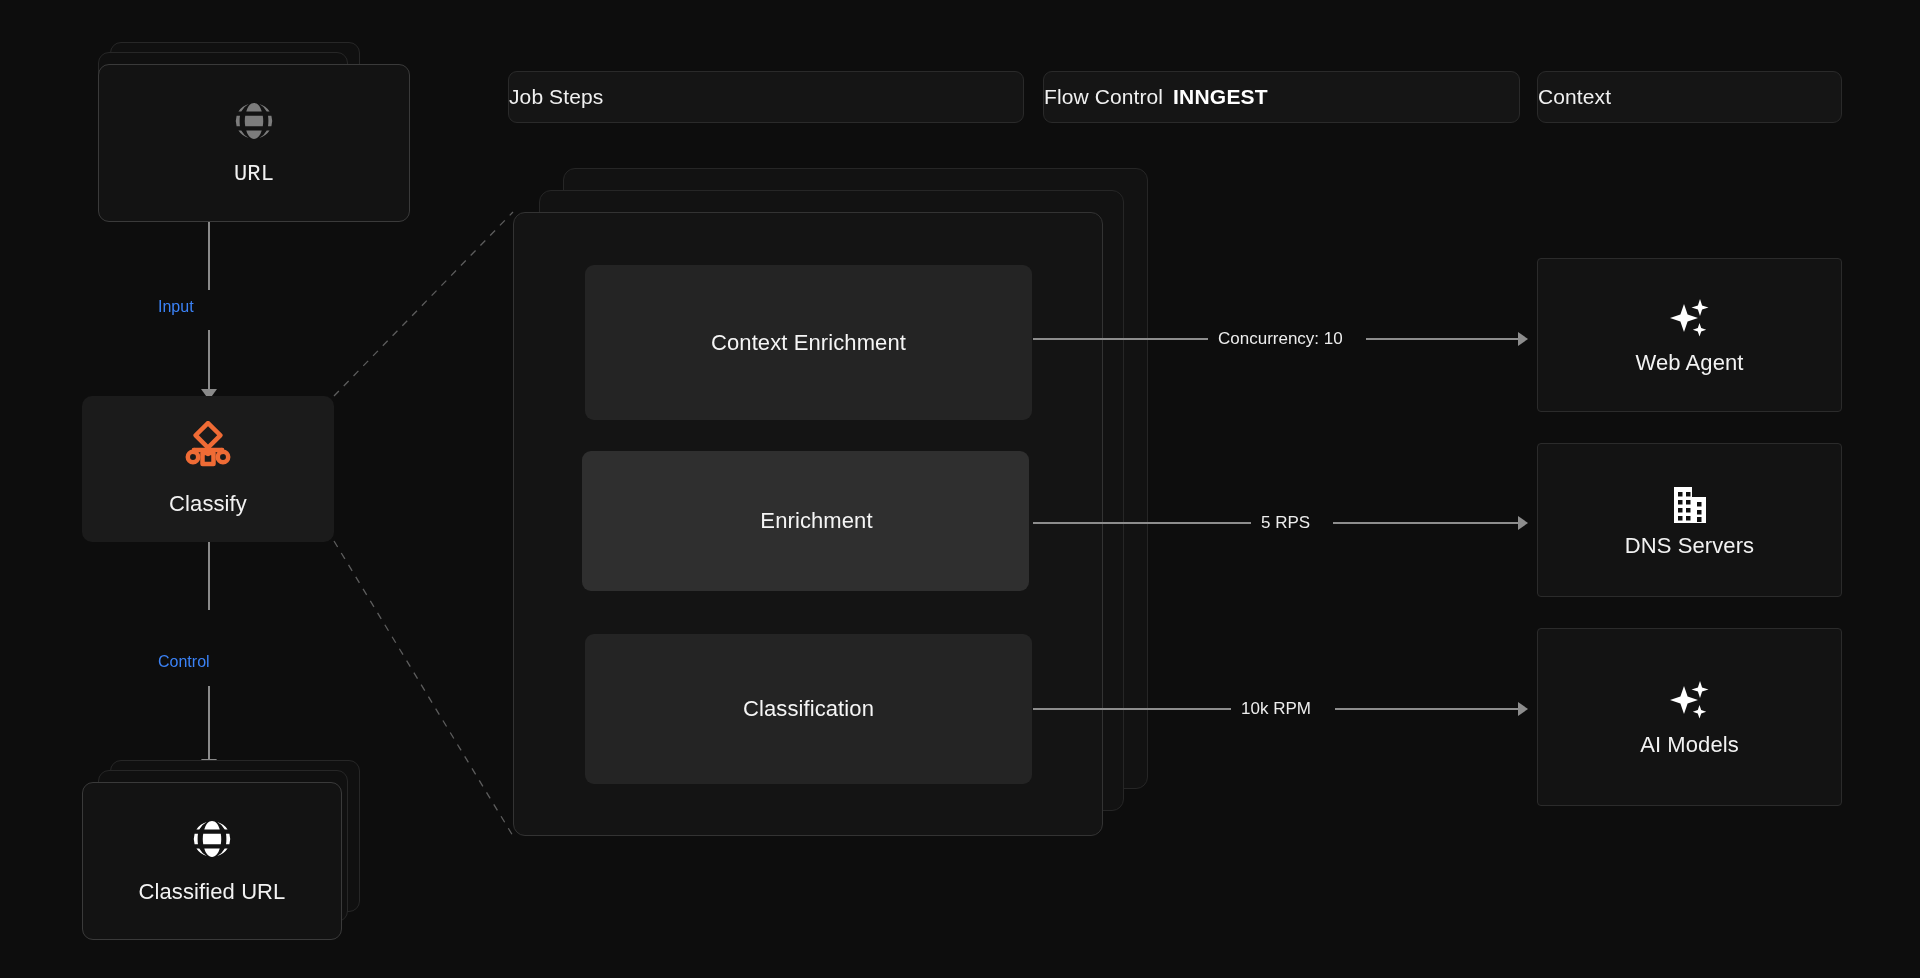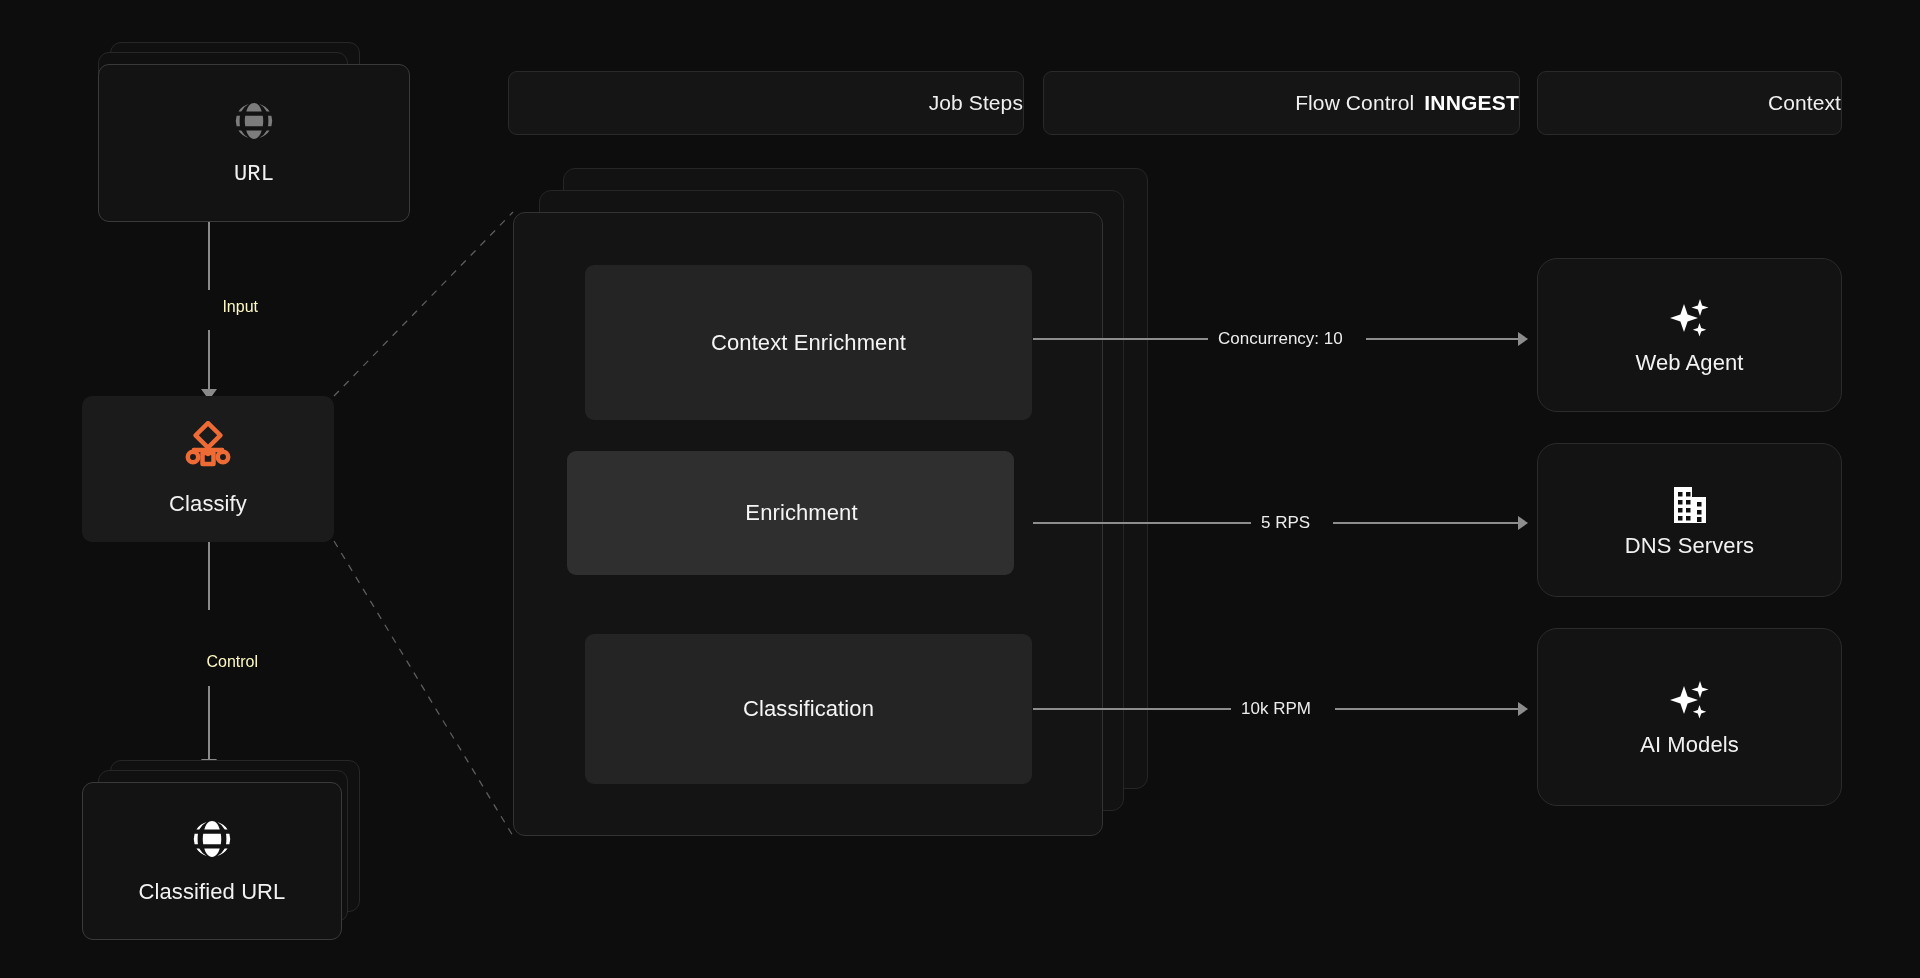--- a/index.html
+++ b/index.html
@@ -33,27 +33,27 @@
     font-size: 22px;
     color: #f2f2f2;
     letter-spacing: 0.1px;
     text-align: center;
     white-space: nowrap;
   }
 
   
   .pill {
     position: absolute;
-    height: 64px;
+    height: 52px;
     border: 1px solid #2a2a2a;
     border-radius: 9px;
     background: #151515;
     display: flex;
     align-items: center;
-    justify-content: flex-end;
+    justify-content: flex-start;
     gap: 10px;
   }
   .pill-text {
     font-size: 21px;
     color: #f0f0f0;
     letter-spacing: 0.1px;
     white-space: nowrap;
   }
   .pill-brand {
     font-size: 21px;
@@ -97,22 +97,22 @@
 
   
   .vline {
     position: absolute;
     width: 1.6px;
     background: #8a8a8a;
   }
   .flow-label {
     position: absolute;
     font-size: 16px;
-    color: #fef9c3;
-    text-align: right;
+    color: #3b82f6;
+    text-align: left;
     white-space: nowrap;
   }
   .arrowhead-down {
     position: absolute;
     width: 0; height: 0;
     border-left: 8px solid transparent;
     border-right: 8px solid transparent;
     border-top: 11px solid #8a8a8a;
   }
 
@@ -142,21 +142,21 @@
     font-size: 22px;
     color: #f5f5f5;
     letter-spacing: 0.1px;
     white-space: nowrap;
   }
 
   
   .res-card {
     position: absolute;
     border: 1px solid #2b2b2b;
-    border-radius: 20px;
+    border-radius: 4px;
     background: #131313;
     display: flex;
     flex-direction: column;
     align-items: center;
     justify-content: center;
     gap: 0;
   }
 
   
   .hconn { position: absolute; height: 30px; }
@@ -291,21 +291,21 @@
 
   <div class="panel-ghost dotted-bg" style="left:563px; top:168px; width:585px; height:621px;"></div>
   <div class="panel-ghost dotted-bg" style="left:539px; top:190px; width:585px; height:621px;"></div>
 
   <div class="panel-front dotted-bg" style="left:513px; top:212px; width:590px; height:624px;">
 
     <div class="step-box normal" style="left:71px; top:52px; width:447px; height:155px;">
       <span class="step-text">Context Enrichment</span>
     </div>
 
-    <div class="step-box active" style="left:53px; top:238px; width:447px; height:124px;padding-left:22px;">
+    <div class="step-box active" style="left:68px; top:238px; width:447px; height:140px;padding-left:22px;">
       <span class="step-text">Enrichment</span>
     </div>
 
     <div class="step-box normal" style="left:71px; top:421px; width:447px; height:150px;">
       <span class="step-text">Classification</span>
     </div>
   </div>
 
   <div class="hconn" style="left:1033px; top:324px; width:497px;">
     <div class="seg" style="left:0px; width:175px;"></div>

